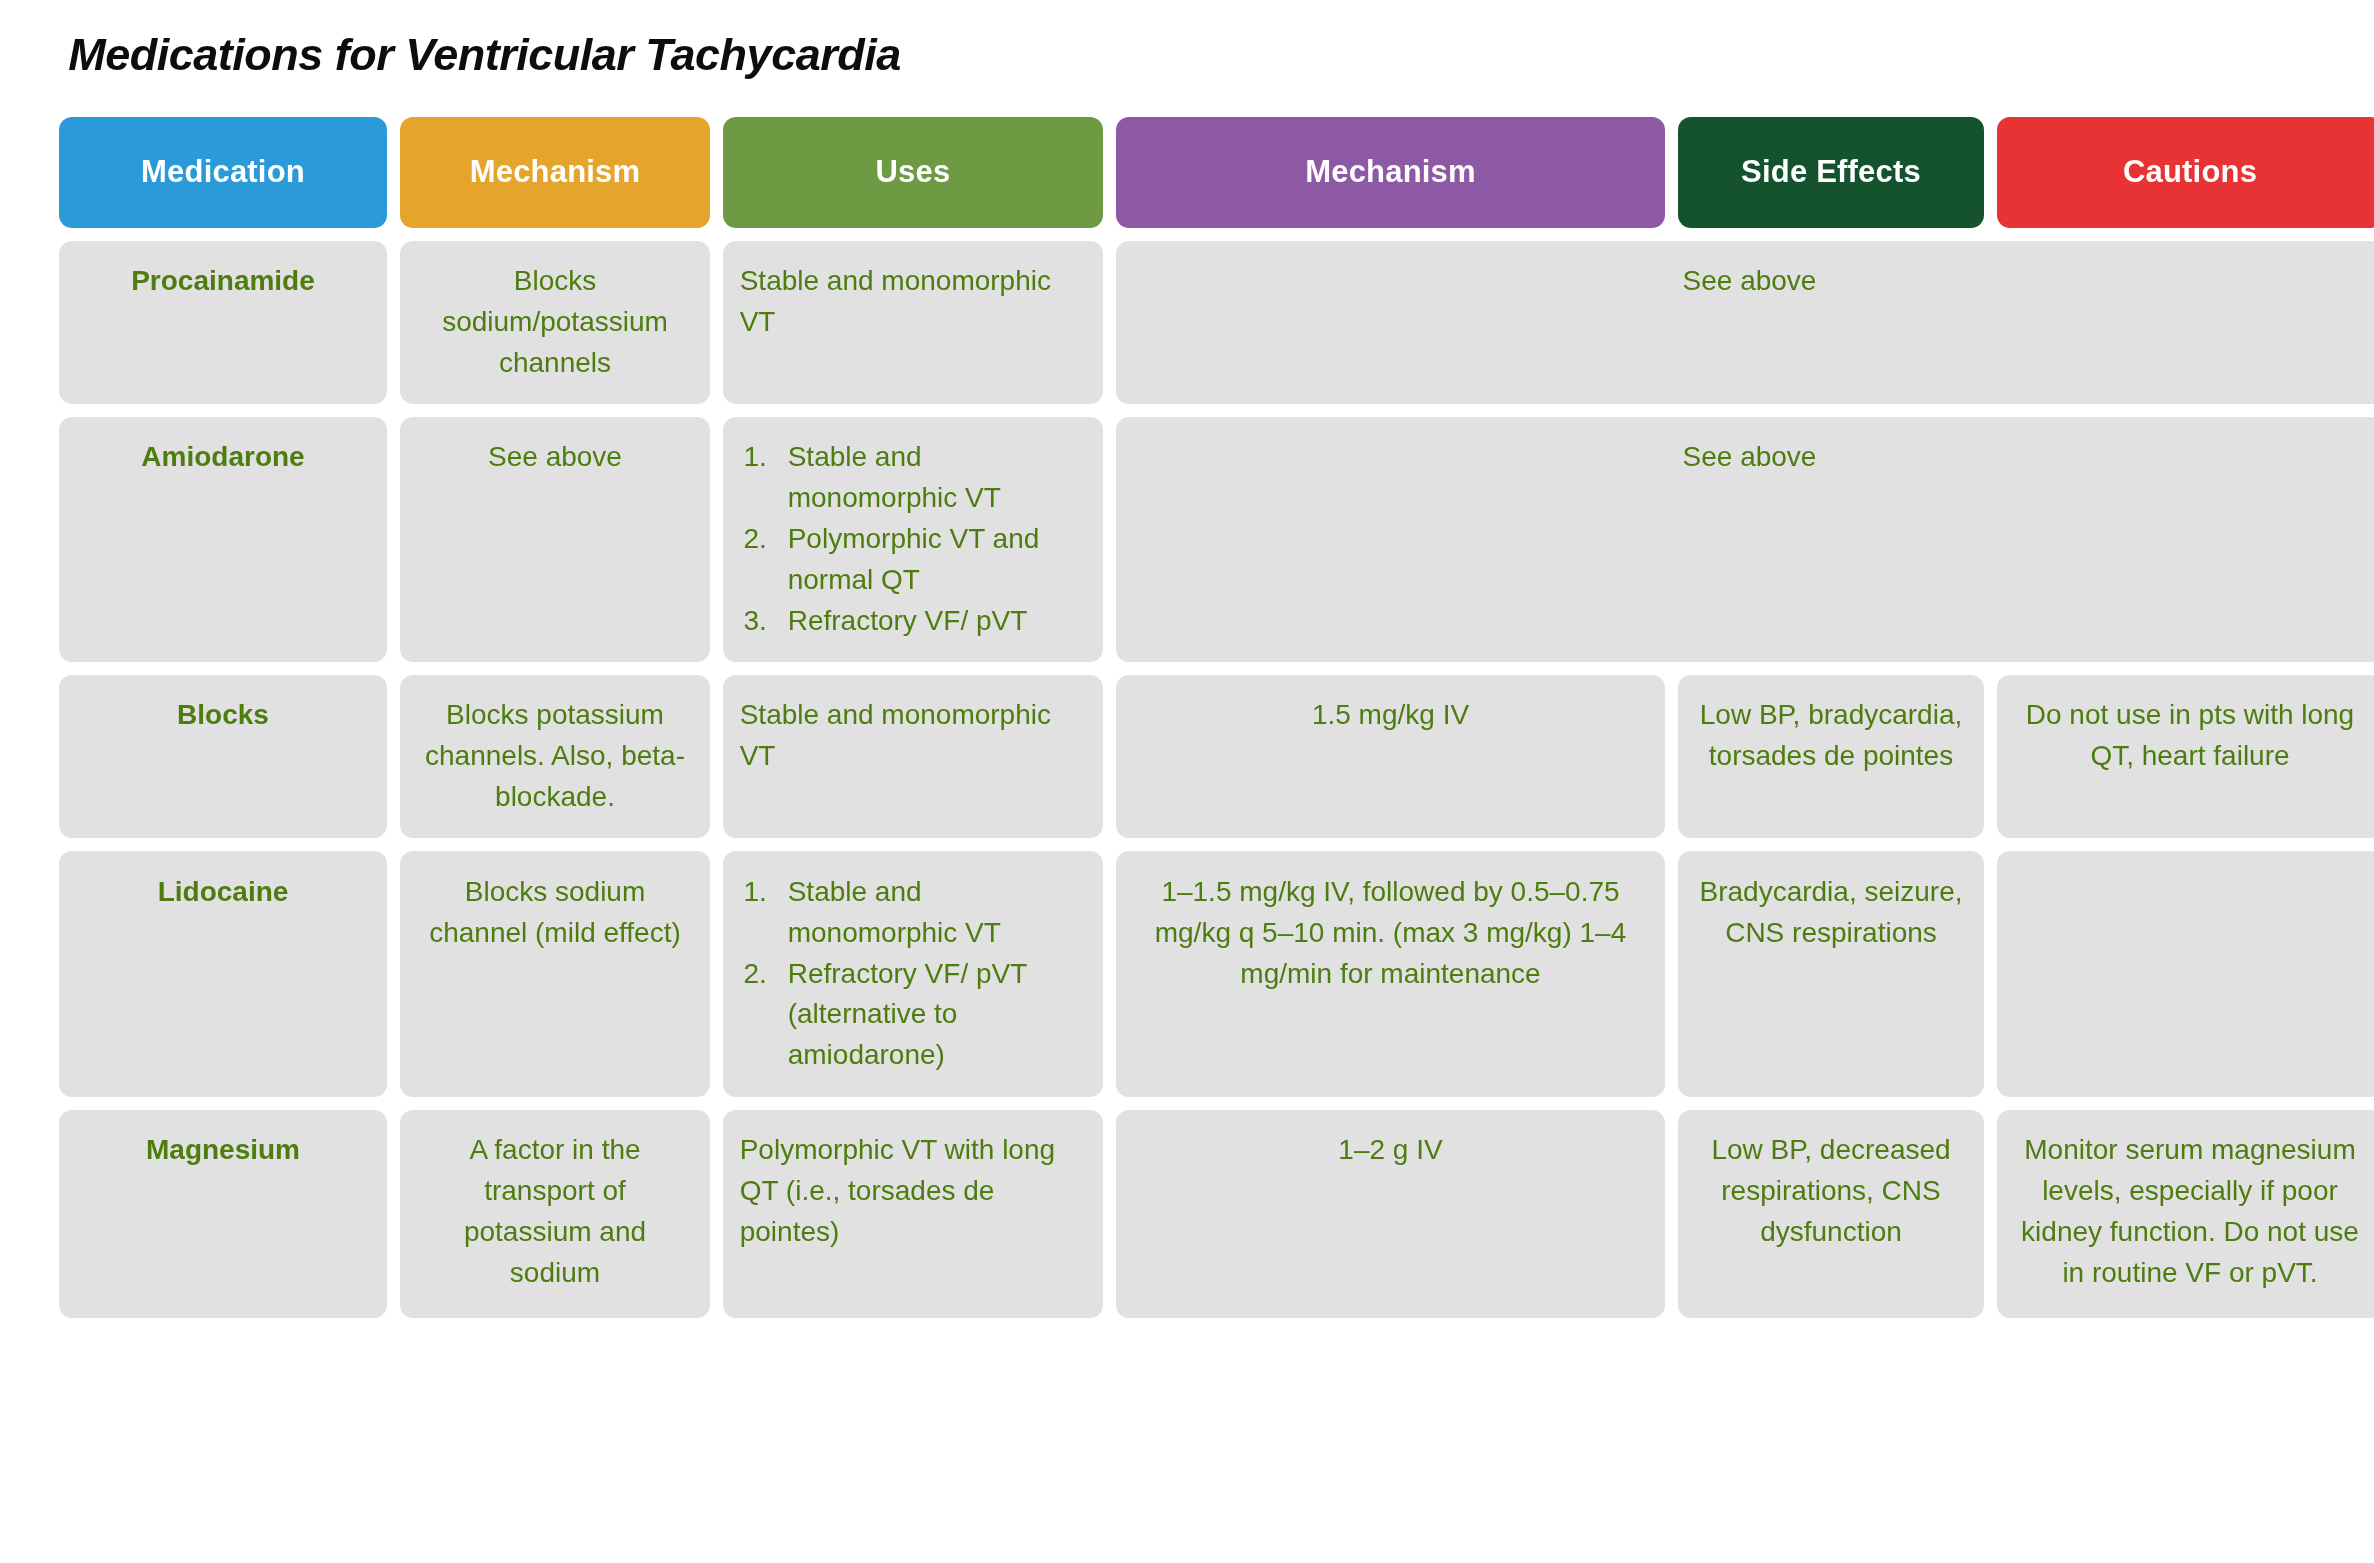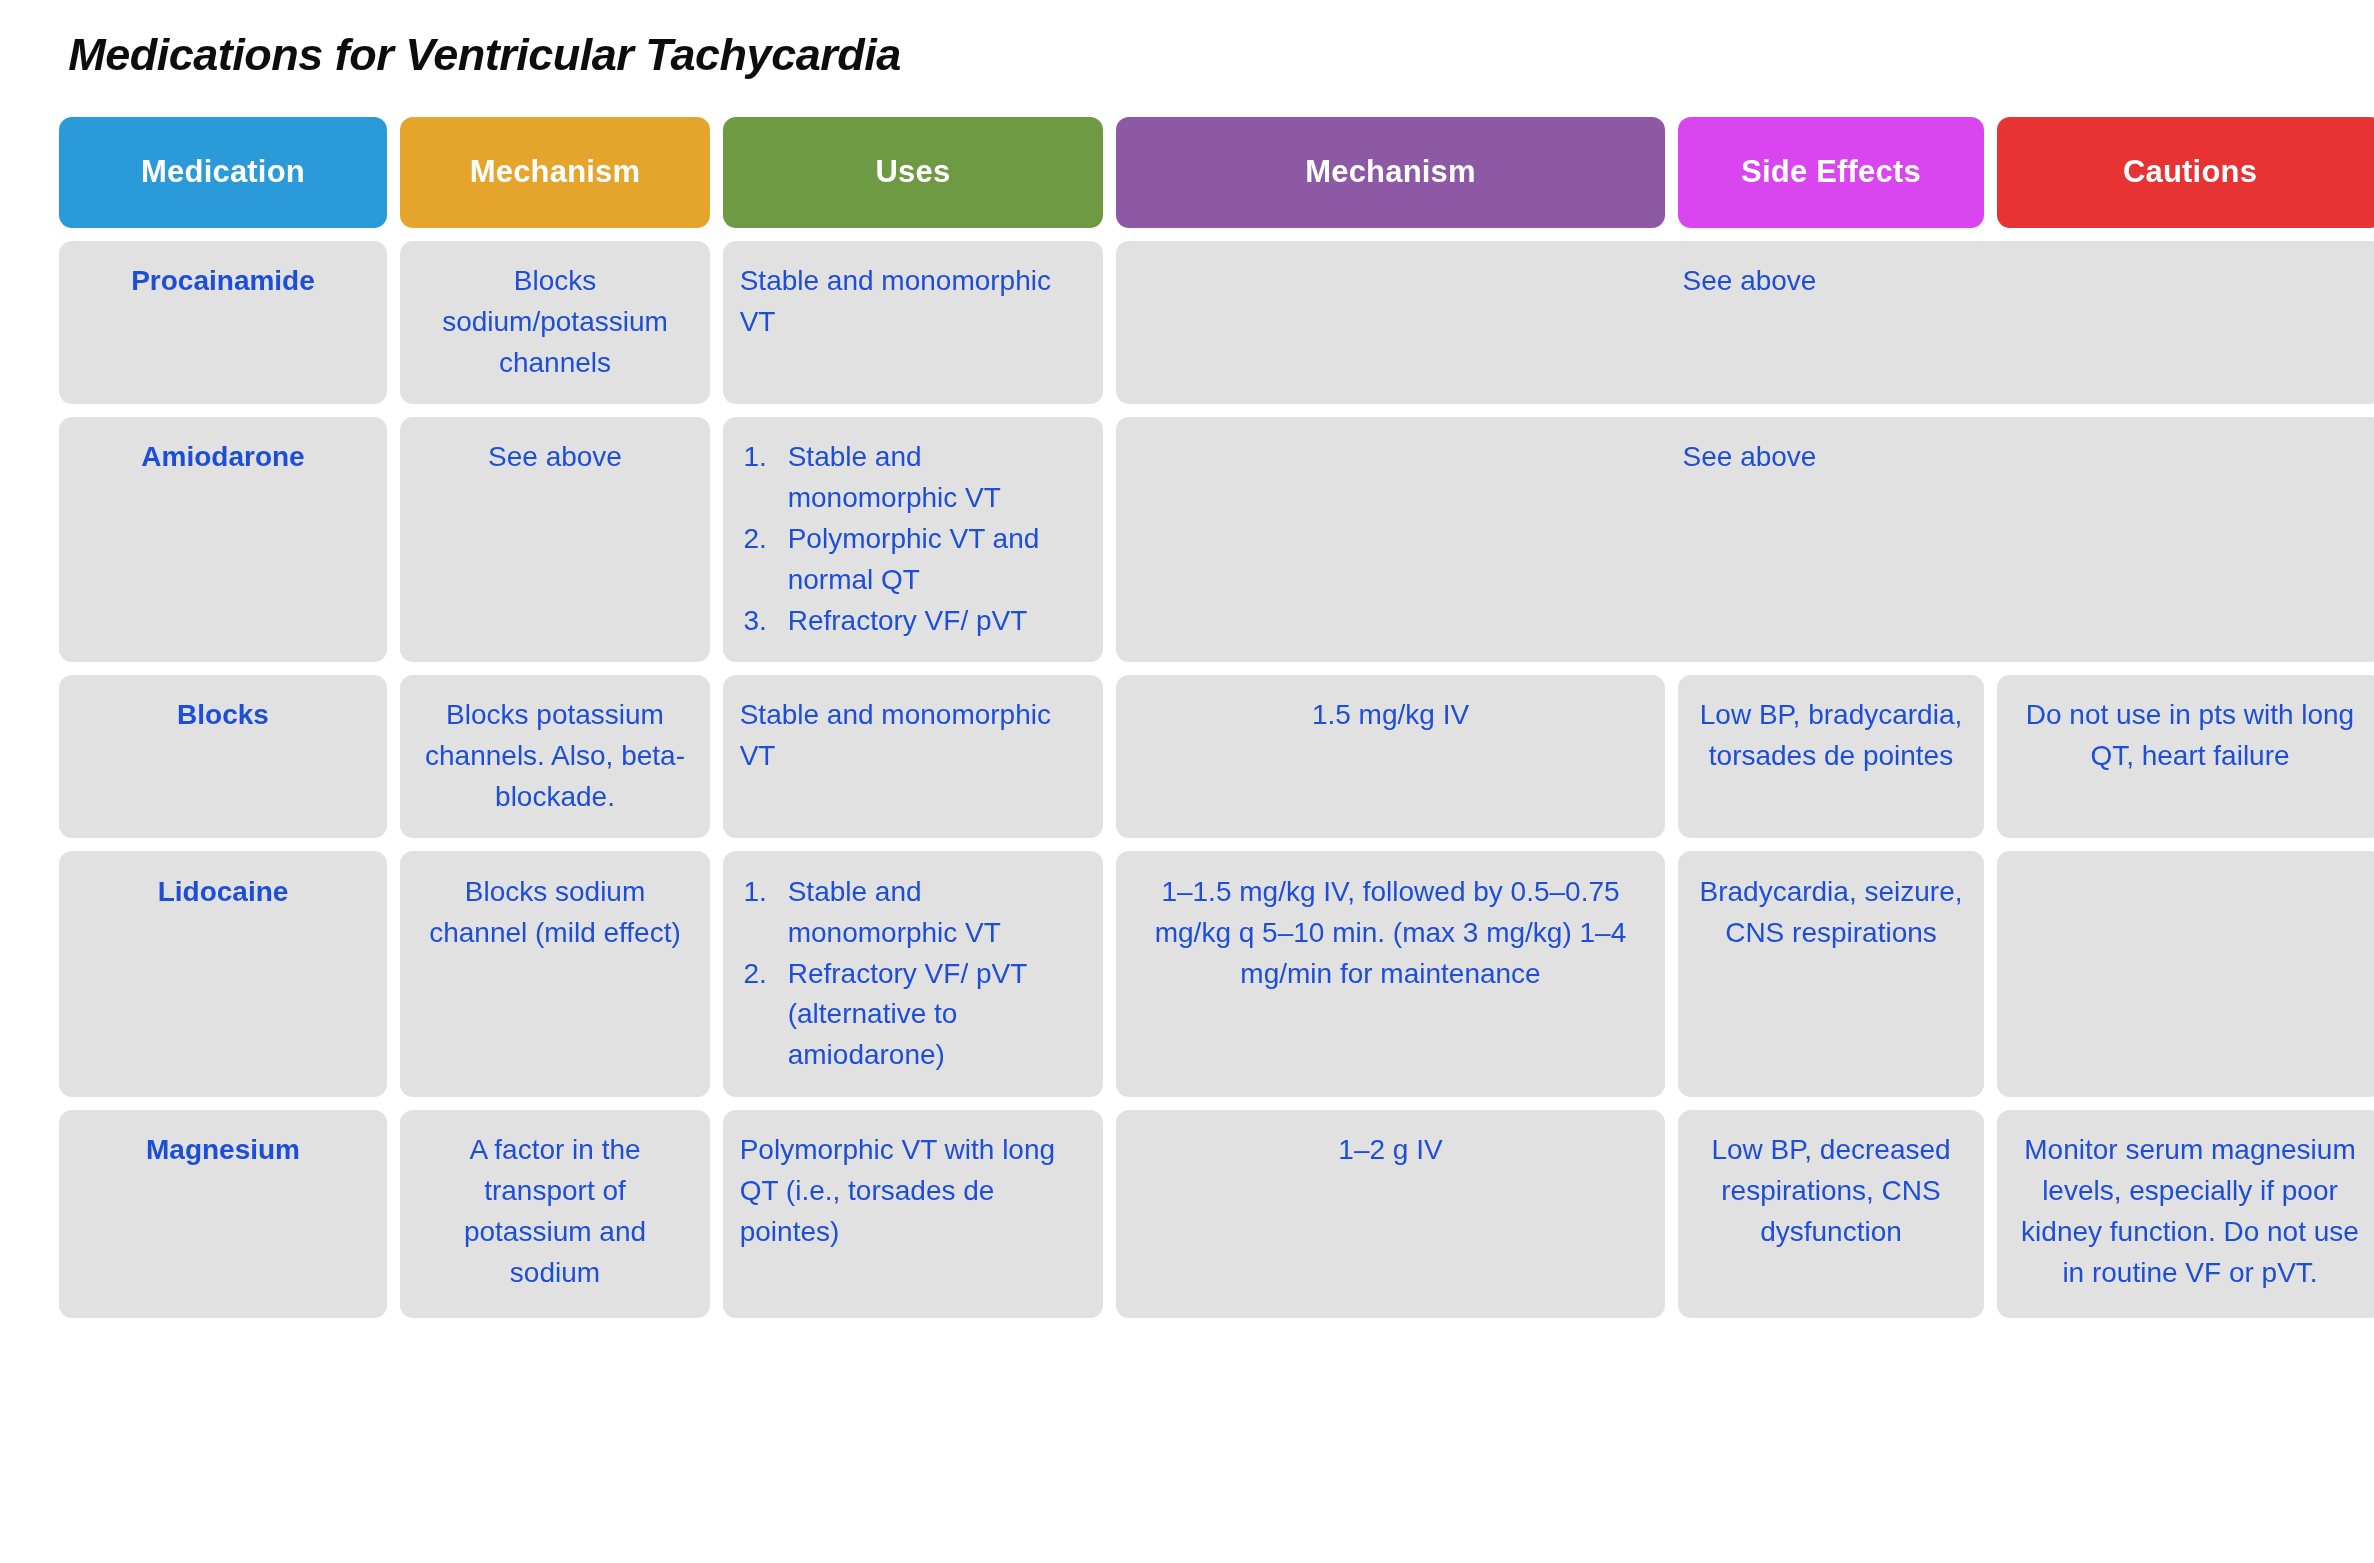--- a/index.html
+++ b/index.html
@@ -61,21 +61,21 @@
   .cell {
     border-radius: 13px;
     box-sizing: border-box;
     display: flex;
     justify-content: flex-start;
     padding: 20.4px 16.7px;
     font-size: 28px;
     line-height: 1.46;
     text-align: center;
     background: #e1e1e1;
-    color: #1d4ed8;
+    color: #4d7c0f;
     overflow: hidden;
   }
 
   .hdr {
     color: #ffffff;
     font-weight: bold;
     font-size: 31px;
     align-items: center;
     justify-content: center;
     height: 111px;
@@ -146,21 +146,21 @@
       </div>
       <div class="cell hdr c2" style="background:#E5A52C">
         <span>Mechanism</span>
       </div>
       <div class="cell hdr c3" style="background:#6D9A43">
         <span>Uses</span>
       </div>
       <div class="cell hdr c4" style="background:#8D58A4">
         <span>Mechanism</span>
       </div>
-      <div class="cell hdr c5" style="background:#d946ef">
+      <div class="cell hdr c5" style="background:#14532d">
         <span>Side Effects</span>
       </div>
       <div class="cell hdr c6" style="background:#E73333">
         <span>Cautions</span>
       </div>
     </div>
 
     <div class="row body-row row-1">
       <div class="cell med c1 align-center">
         <span class="txt">Procainamide</span>

